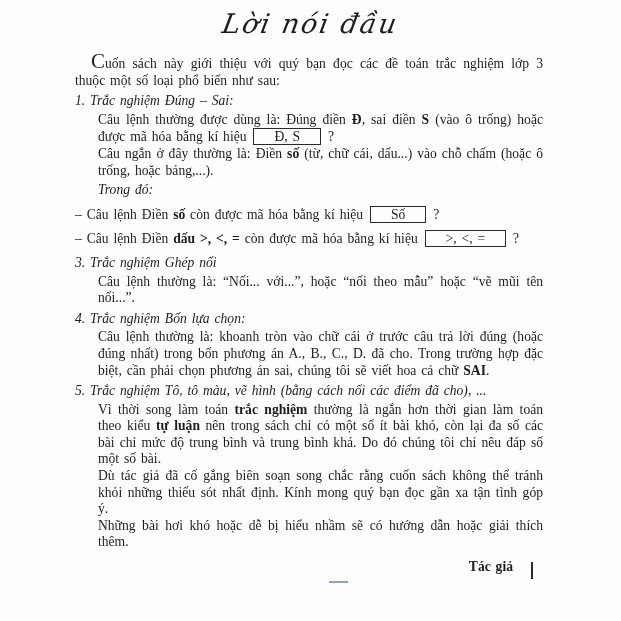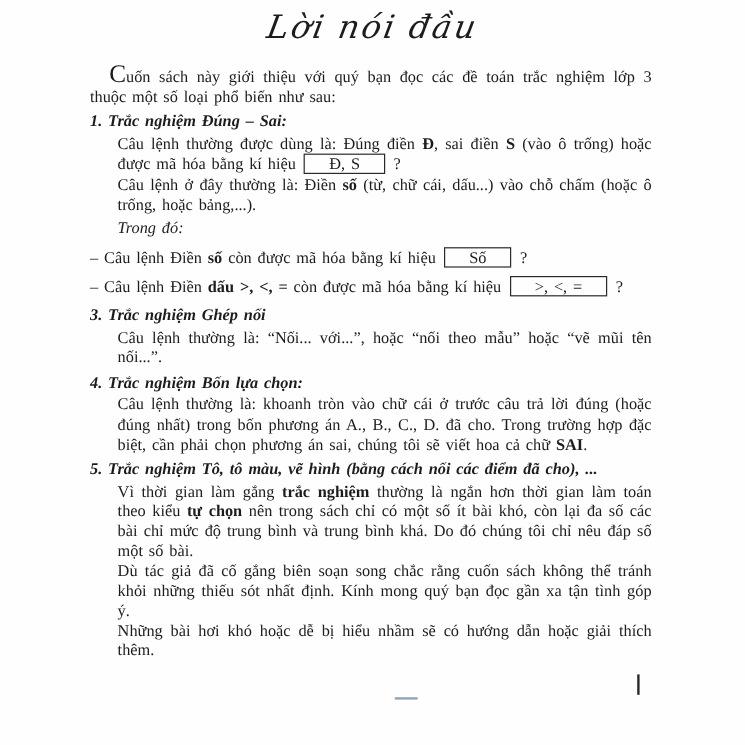--- a/index.html
+++ b/index.html
@@ -39,21 +39,21 @@
   .intro {
     margin-left: 23px;
     text-indent: 16px;
     font-family: Liberation Serif, serif;
   }
   .seg-initial {
     font-size: 21px;
     line-height: 1;
   }
   .heading {
-    font-weight: bold;
+    font-weight: normal;
     font-style: italic;
     margin-top: 4px !important;
     margin-bottom: 2px !important;
   }
   .body-para {
     margin-left: 23px !important;
   }
   .note {
     font-style: italic;
     margin-left: 23px !important;
@@ -102,41 +102,42 @@
 
   <div class="content">
     <p class="intro"><span class="seg-initial">C</span><span>uốn sách này giới thiệu với quý bạn đọc các đề toán trắc nghiệm lớp 3 thuộc một số loại phổ biến như sau:</span></p>
 
     <section>
       <p class="heading">1. Trắc nghiệm Đúng – Sai:</p>
       <p class="body-para"><span>Câu lệnh thường được dùng là: Đúng điền </span><span class="seg-b">Đ</span><span>, sai điền </span><span class="seg-b">S</span><span> (vào ô trống) hoặc được mã hóa bằng kí hiệu </span><span class="seg-box">Đ, S</span><span> ?</span></p>
     </section>
 
     <section>
-      <p class="body-para"><span>Câu lệnh ở đây thường là: Điền </span><span class="seg-b">số</span><span> (từ, chữ cái, dấu...) vào chỗ chấm (hoặc ô trống, hoặc bảng,...).</span></p>
+      <p class="body-para"><span>Câu ngắn ở đây thường là: Điền </span><span class="seg-b">số</span><span> (từ, chữ cái, dấu...) vào chỗ chấm (hoặc ô trống, hoặc bảng,...).</span></p>
       <p class="note">Trong đó:</p>
       <p class="bullet"><span>– Câu lệnh Điền </span><span class="seg-b">số</span><span> còn được mã hóa bằng kí hiệu </span><span class="seg-box">Số</span><span> ?</span></p>
       <p class="bullet"><span>– Câu lệnh Điền </span><span class="seg-b">dấu &gt;, &lt;, =</span><span> còn được mã hóa bằng kí hiệu </span><span class="seg-box">&gt;, &lt;, =</span><span> ?</span></p>
     </section>
 
     <section>
       <p class="heading">3. Trắc nghiệm Ghép nối</p>
       <p class="body-para"><span>Câu lệnh thường là: “Nối... với...”, hoặc “nối theo mẫu” hoặc “vẽ mũi tên nối...”.</span></p>
     </section>
 
     <section>
       <p class="heading">4. Trắc nghiệm Bốn lựa chọn:</p>
       <p class="body-para"><span>Câu lệnh thường là: khoanh tròn vào chữ cái ở trước câu trả lời đúng (hoặc đúng nhất) trong bốn phương án A., B., C., D. đã cho. Trong trường hợp đặc biệt, cần phải chọn phương án sai, chúng tôi sẽ viết hoa cả chữ </span><span class="seg-b">SAI</span><span>.</span></p>
     </section>
 
     <section>
       <p class="heading">5. Trắc nghiệm Tô, tô màu, vẽ hình (bằng cách nối các điểm đã cho), ...</p>
-      <p class="body-para"><span>Vì thời gian làm gắng </span><span class="seg-b">trắc nghiệm</span><span> thường là ngắn hơn thời gian làm toán theo kiểu </span><span class="seg-b">tự chọn</span><span> nên trong sách chỉ có một số ít bài khó, còn lại đa số các bài chỉ mức độ trung bình và trung bình khá. Do đó chúng tôi chỉ nêu đáp số một số bài.</span></p>
+      <p class="body-para"><span>Vì thời song làm toán </span><span class="seg-b">trắc nghiệm</span><span> thường là ngắn hơn thời gian làm toán theo kiểu </span><span class="seg-b">tự luận</span><span> nên trong sách chỉ có một số ít bài khó, còn lại đa số các bài chỉ mức độ trung bình và trung bình khá. Do đó chúng tôi chỉ nêu đáp số một số bài.</span></p>
     </section>
 
     <p class="body-para">Dù tác giả đã cố gắng biên soạn song chắc rằng cuốn sách không thể tránh khỏi những thiếu sót nhất định. Kính mong quý bạn đọc gần xa tận tình góp ý.</p>
     <p class="body-para">Những bài hơi khó hoặc dễ bị hiểu nhầm sẽ có hướng dẫn hoặc giải thích thêm.</p>
 
+    <p class="signature">Tác giả</p>
   </div>
 
   <div class="artifact-bar"></div>
   <div class="artifact-dash"></div>
 </div>
 
 </body></html>

